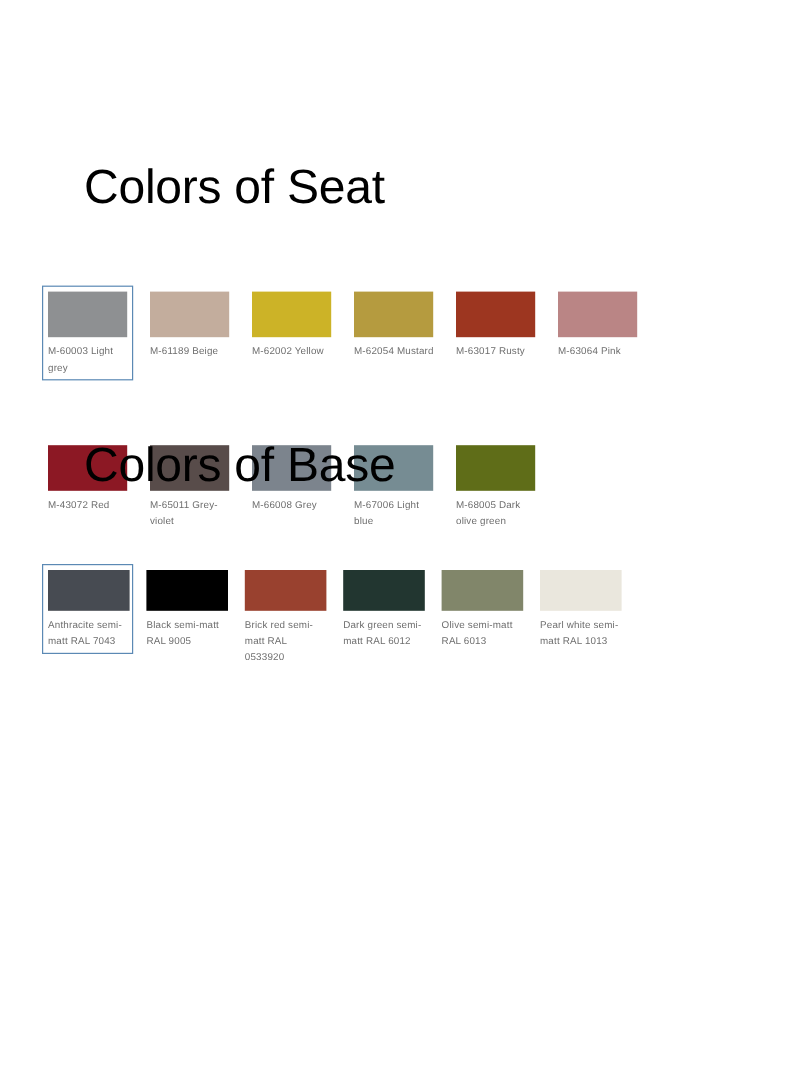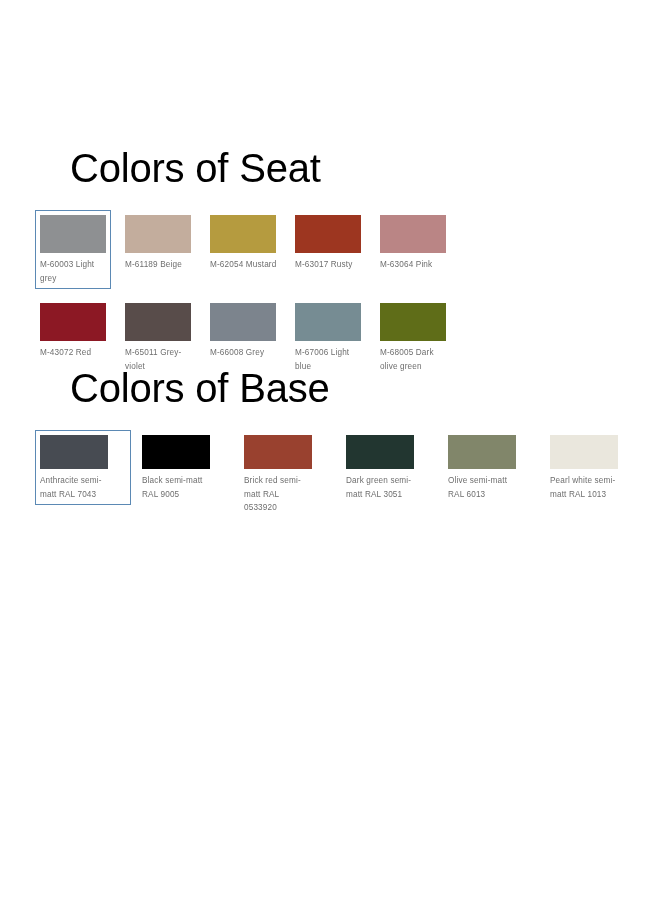--- a/index.html
+++ b/index.html
@@ -21,21 +21,21 @@
     overflow: hidden;
     background: #ffffff;
   }
 
   
   .section {
     position: absolute;
     left: 0;
     width: 661px;
   }
-  .section-seat { top: 140px; }
+  .section-seat { top: 128px; }
   .section-base { top: 360px; }
 
   .heading {
     margin: 0;
     padding: 0 0 0 70px;
     font-family: "Liberation Sans", sans-serif;
     font-size: 40px;
     font-weight: 400;
     line-height: 56px;
     color: #000000;
@@ -52,39 +52,40 @@
   .swatch-row {
     display: flex;
     align-items: flex-start;
   }
 
   .swatch-card {
     box-sizing: border-box;
     border: 1px solid transparent;
     padding: 4px 4px 3px 4px;
     background: transparent;
+    margin-top: 40px;
   }
   .swatch-card.selected {
     border: 1px solid #5b89b4;
   }
 
   
   .seat-grid .swatch-card { width: 76px; }
   .seat-grid .swatch-row { margin-bottom: 9px; }
   .seat-grid .swatch-chip {
     width: 66px;
     height: 38px;
   }
   .seat-grid .swatch-label {
     width: 72px;
   }
 
   
   .base-grid { padding-top: 14px; }
-  .base-grid .swatch-card { width: 96px; }
+  .base-grid .swatch-card { width: 76px; }
   .base-grid .swatch-row { margin-bottom: 9px; }
   .base-grid .swatch-chip {
     width: 68px;
     height: 34px;
   }
   .base-grid .swatch-label {
     width: 70px;
   }
 
   .swatch-chip {
@@ -119,20 +120,24 @@
         <div class="swatch-row">
           <div class="swatch-card selected">
             <span class="swatch-chip" style="background: rgb(142, 144, 146);"></span>
             <span class="swatch-label">M-60003 Light grey</span>
           </div>
           <div class="swatch-card">
             <span class="swatch-chip" style="background: rgb(195, 173, 157);"></span>
             <span class="swatch-label">M-61189 Beige</span>
           </div>
           <div class="swatch-card">
+            <span class="swatch-chip" style="background: rgb(204, 179, 39);"></span>
+            <span class="swatch-label">M-62002 Yellow</span>
+          </div>
+          <div class="swatch-card">
             <span class="swatch-chip" style="background: rgb(181, 155, 63);"></span>
             <span class="swatch-label">M-62054 Mustard</span>
           </div>
           <div class="swatch-card">
             <span class="swatch-chip" style="background: rgb(157, 54, 32);"></span>
             <span class="swatch-label">M-63017 Rusty</span>
           </div>
           <div class="swatch-card">
             <span class="swatch-chip" style="background: rgb(186, 133, 133);"></span>
             <span class="swatch-label">M-63064 Pink</span>
@@ -174,21 +179,21 @@
           <div class="swatch-card">
             <span class="swatch-chip" style="background: rgb(0, 0, 0);"></span>
             <span class="swatch-label">Black semi-matt RAL 9005</span>
           </div>
           <div class="swatch-card">
             <span class="swatch-chip" style="background: rgb(153, 65, 47);"></span>
             <span class="swatch-label">Brick red semi-matt RAL 0533920</span>
           </div>
           <div class="swatch-card">
             <span class="swatch-chip" style="background: rgb(34, 54, 48);"></span>
-            <span class="swatch-label">Dark green semi-matt RAL 3051</span>
+            <span class="swatch-label">Dark green semi-matt RAL 6012</span>
           </div>
           <div class="swatch-card">
             <span class="swatch-chip" style="background: rgb(129, 134, 106);"></span>
             <span class="swatch-label">Olive semi-matt RAL 6013</span>
           </div>
           <div class="swatch-card">
             <span class="swatch-chip" style="background: rgb(234, 231, 221);"></span>
             <span class="swatch-label">Pearl white semi-matt RAL 1013</span>
           </div>
         </div>

